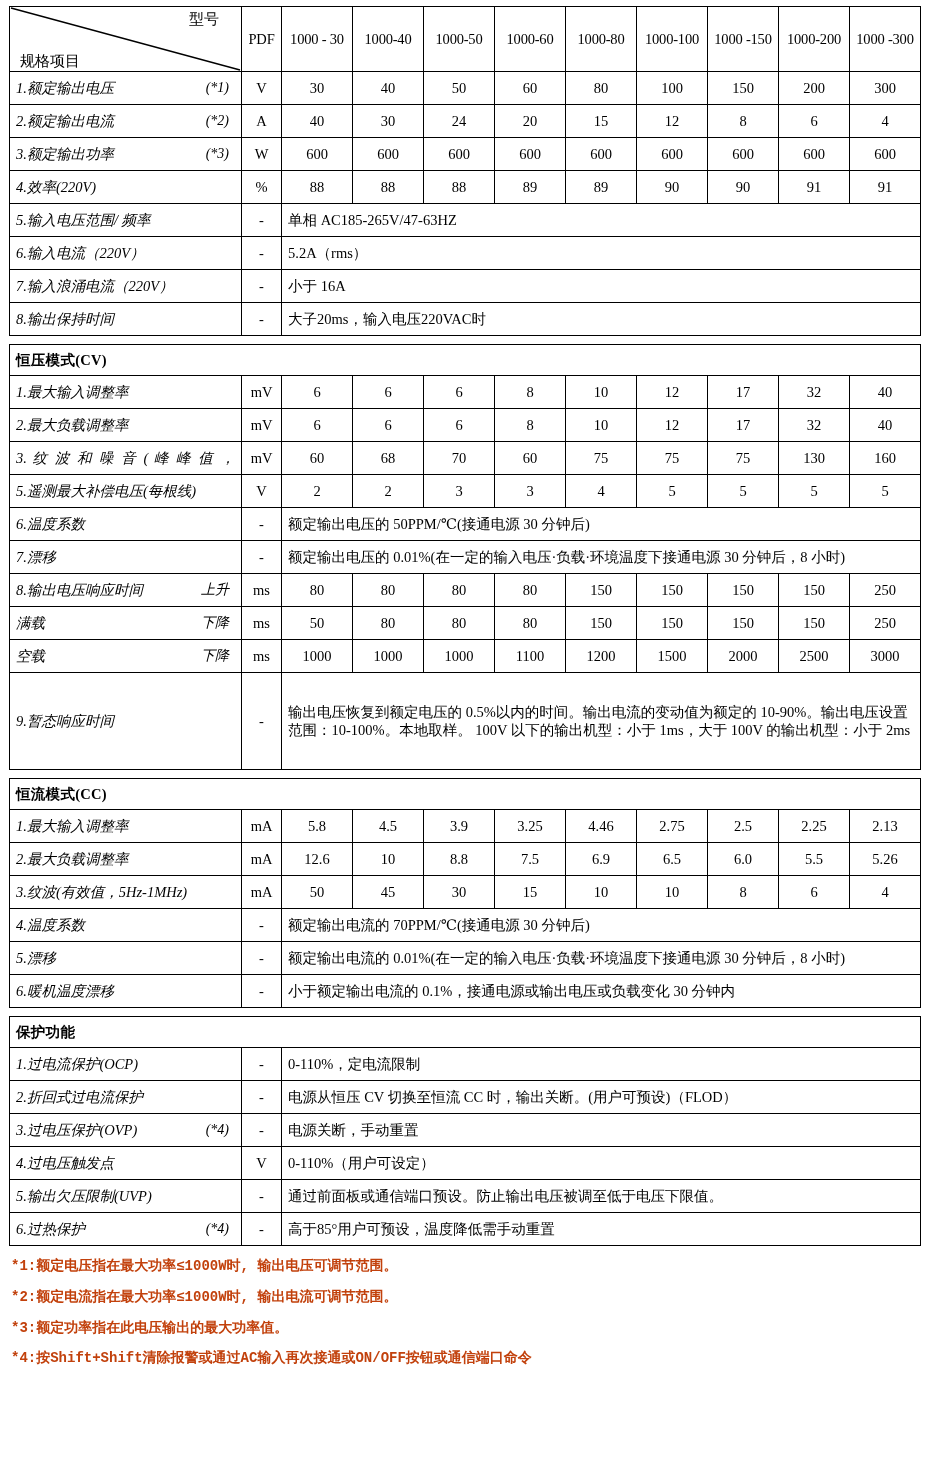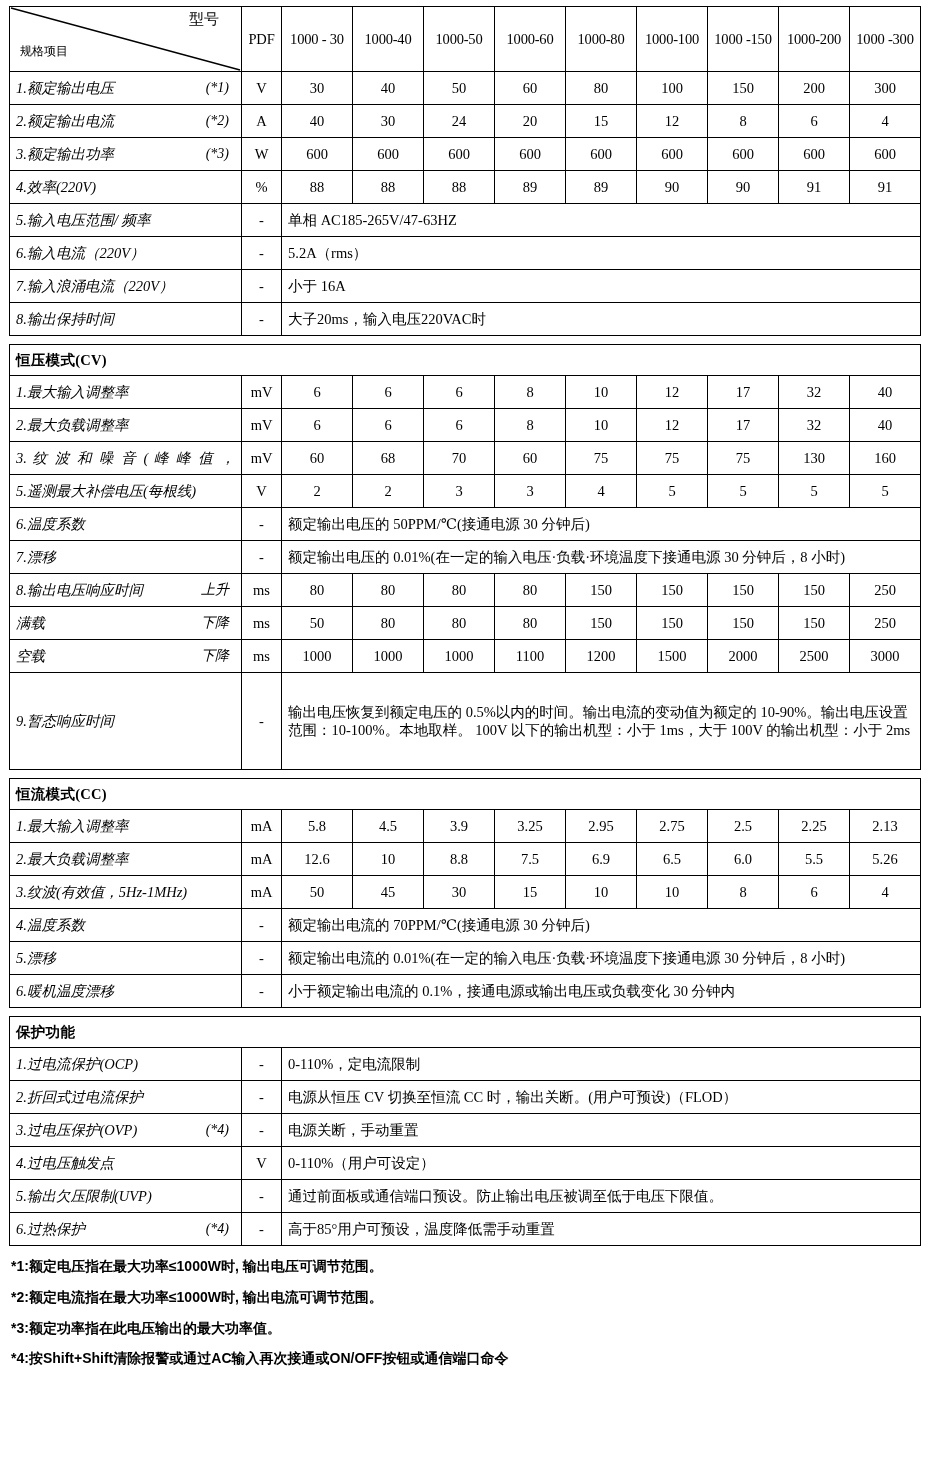--- a/index.html
+++ b/index.html
@@ -83,23 +83,23 @@
     width: 100%; height: 100%;
   }
   .corner .kind {
     position: absolute;
     top: 3px;
     right: 22px;
     font-size: 15px;
   }
   .corner .item {
     position: absolute;
-    bottom: 12px;
+    bottom: 0;
     left: 10px;
-    font-size: 12px;
+    font-size: 15px;
   }
 
   
   .label-cell .lbl-row {
     display: flex;
     align-items: center;
     justify-content: space-between;
     width: 100%;
   }
   .label-cell .note {
@@ -131,25 +131,25 @@
     padding-bottom: 2px;
     white-space: normal;
   }
 
   .footnotes {
     margin-top: 12px;
     padding-left: 2px;
   }
   .footnotes p {
     margin: 0 0 14px 0;
-    font-family: Liberation Sans, sans-serif;
+    font-family: Liberation Mono, monospace;
     font-size: 14px;
     font-weight: bold;
     line-height: 1.2;
-    color: #000000;
+    color: #c2410c;
   }
 </style>
 </head>
 <body>
 
 <div class="page">
 
   <table class="spec">
     <colgroup>
       <col class="c-label">
@@ -486,21 +486,21 @@
           <td class="label-cell">
             <div class="lbl-row">
               <span class="lbl-main">1.最大输入调整率</span>
             </div>
           </td>
           <td class="unit-cell">mA</td>
           <td class="num-cell">5.8</td>
           <td class="num-cell">4.5</td>
           <td class="num-cell">3.9</td>
           <td class="num-cell">3.25</td>
-          <td class="num-cell">2.95</td>
+          <td class="num-cell">4.46</td>
           <td class="num-cell">2.75</td>
           <td class="num-cell">2.5</td>
           <td class="num-cell">2.25</td>
           <td class="num-cell">2.13</td>
         </tr>
         <tr>
           <td class="label-cell">
             <div class="lbl-row">
               <span class="lbl-main">2.最大负载调整率</span>
             </div>

